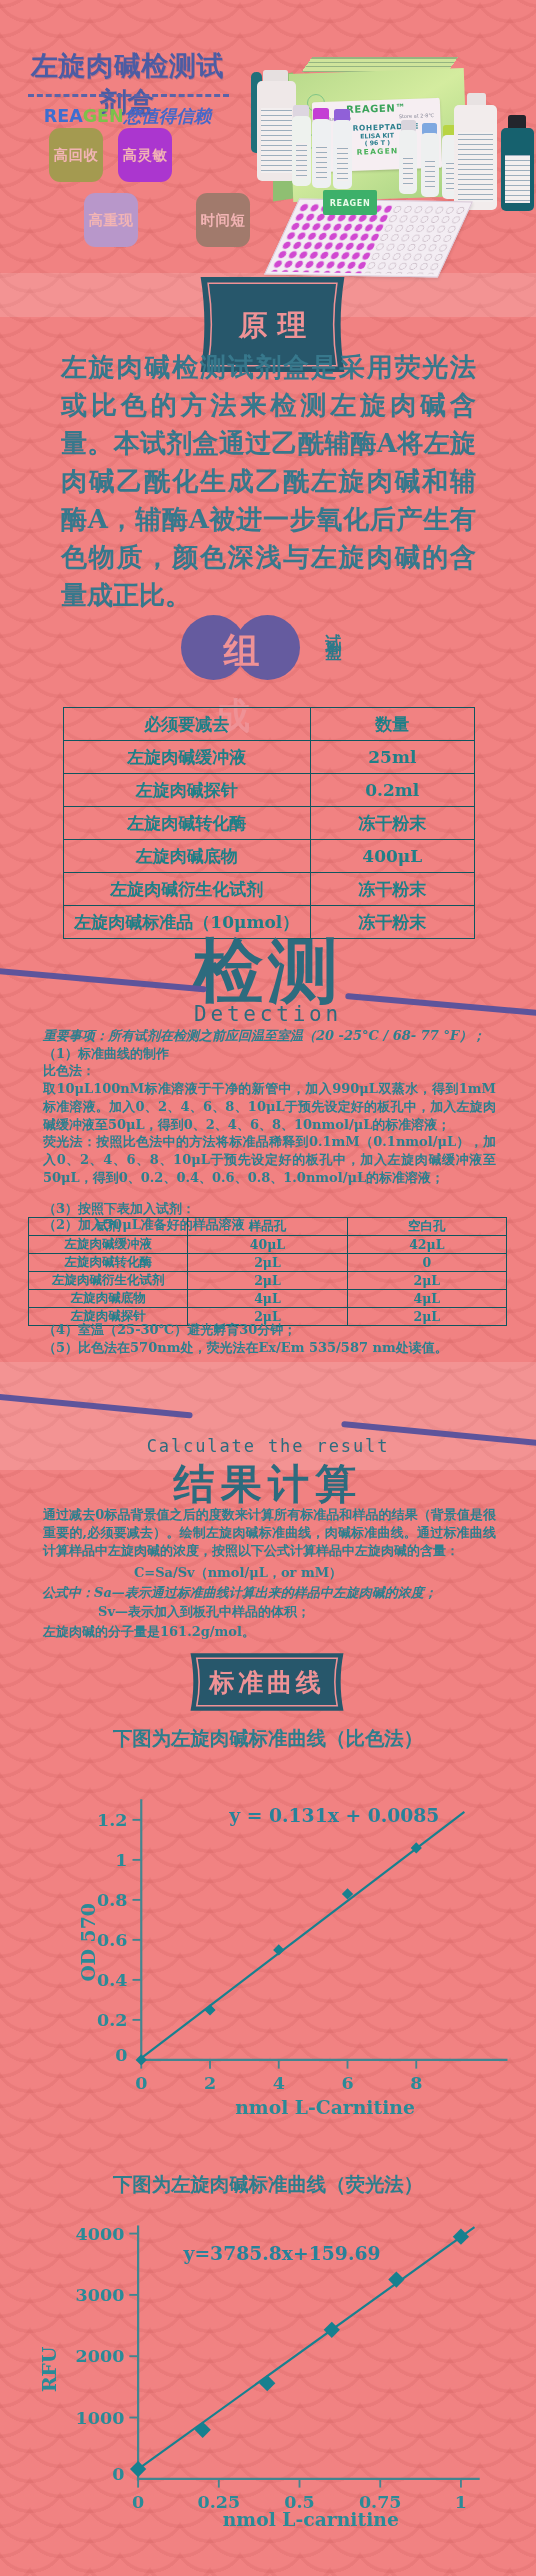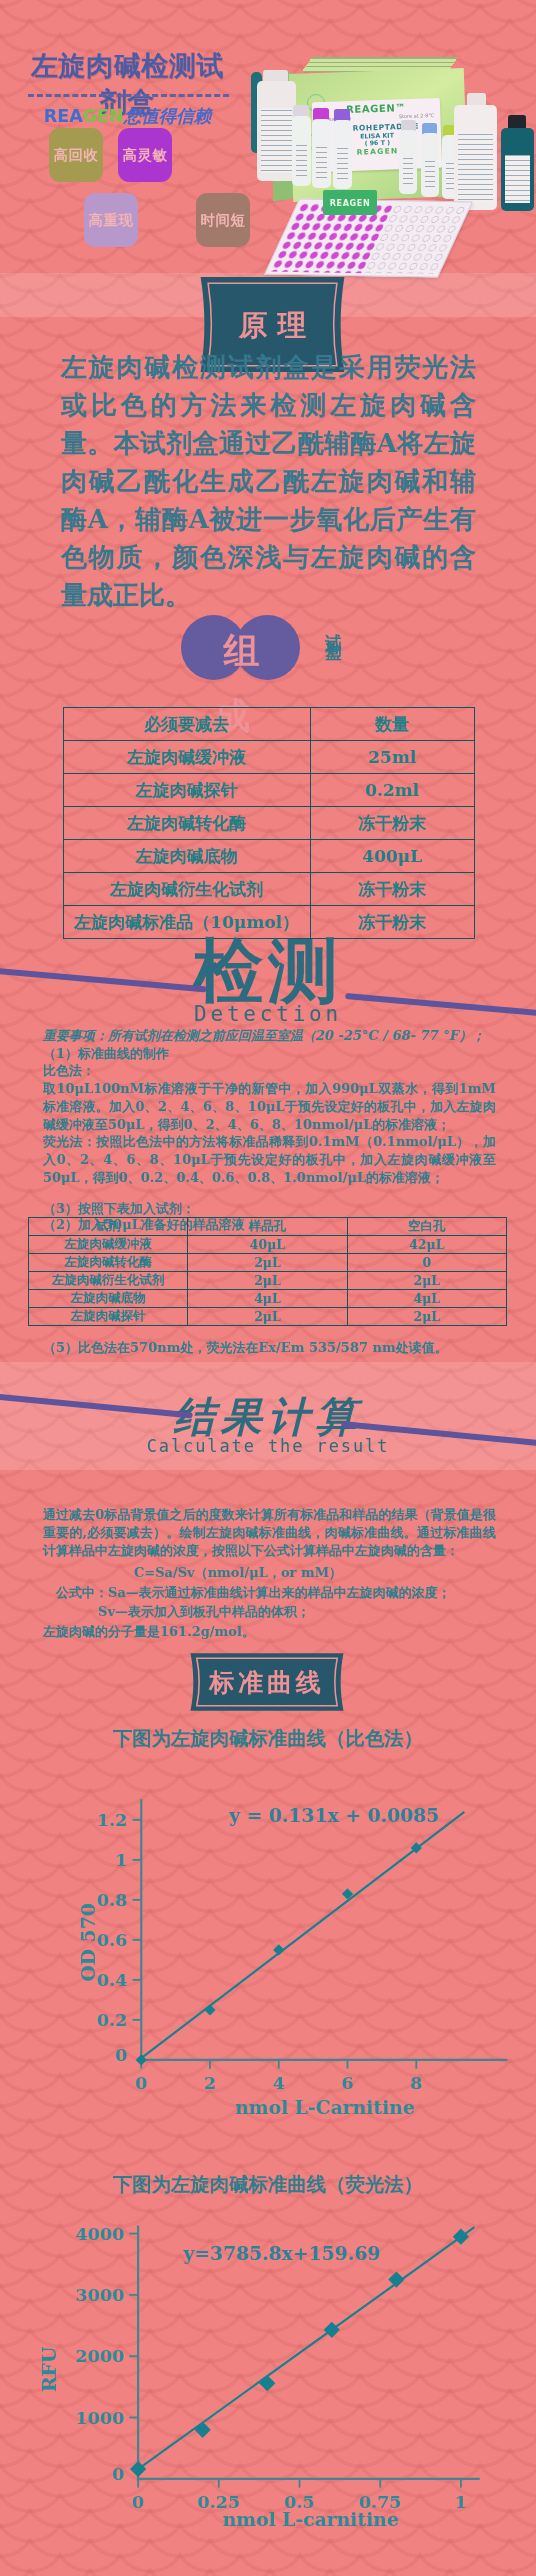--- a/index.html
+++ b/index.html
@@ -260,31 +260,32 @@
           <td>4μL</td>
         </tr>
         <tr>
           <td>左旋肉碱探针</td>
           <td>2μL</td>
           <td>2μL</td>
         </tr>
       </tbody>
     </table>
 
+  <div class="abs btext" style="left:43px;top:1321px;width:453px;">（4）室温（25-30℃）避光孵育30分钟；</div>
   <div class="abs btext" style="left:43px;top:1339px;width:453px;">（5）比色法在570nm处，荧光法在Ex/Em 535/587 nm处读值。</div>
 
   <div class="abs band" style="top:1362px;height:108px;"></div>
-  <div class="abs big-title" style="top:1390px;font-size:41px;letter-spacing:6.3px;font-style:italic;">结果计算</div>
+  <div class="abs big-title" style="top:1457px;font-size:41px;letter-spacing:6.3px;">结果计算</div>
   <div class="abs sub-title" style="top:1436px;font-size:17px;letter-spacing:1.9px;">Calculate the result</div>
   <div class="pline" style="left:-7.5px;top:1403px;width:200px;transform:rotate(5.5deg);"></div>
   <div class="pline" style="left:341px;top:1431px;width:210px;transform:rotate(5.5deg);"></div>
 
   <div class="abs btext just" style="left:43px;top:1506px;width:453px;">通过减去0标品背景值之后的度数来计算所有标准品和样品的结果（背景值是很重要的,必须要减去）。绘制左旋肉碱标准曲线，肉碱标准曲线。通过标准曲线计算样品中左旋肉碱的浓度，按照以下公式计算样品中左旋肉碱的含量：</div>
   <div class="abs btext" style="left:0;top:1564px;width:476px;text-align:center;">C=Sa/Sv（nmol/μL，or mM）</div>
-  <div class="abs btext" style="left:56px;top:1584px;width:453px;">公式中：Sa—表示通过标准曲线计算出来的样品中左旋肉碱的浓度；</div>
+  <div class="abs btext" style="left:42px;top:1584px;width:453px;font-style:italic;">公式中：Sa—表示通过标准曲线计算出来的样品中左旋肉碱的浓度；</div>
   <div class="abs btext" style="left:98px;top:1603px;width:400px;">Sv—表示加入到板孔中样品的体积；</div>
   <div class="abs btext" style="left:43px;top:1623px;width:453px;">左旋肉碱的分子量是161.2g/mol。</div>
 
   <svg class="abs" style="left:188px;top:1653px;" width="158" height="58" viewBox="0 0 252 92">
     <path d="M4,0 H248 C242,30 242,62 248,92 H4 C10,62 10,30 4,0 Z" fill="#27576b"></path>
     <path d="M14,8 H238 C233,33 233,59 238,84 H14 C19,59 19,33 14,8 Z" fill="none" stroke="#ef9296" stroke-width="2.5"></path>
     <text x="126" y="60" text-anchor="middle" fill="#ef9296" style="font:bold 40px 'DejaVu Serif',serif;letter-spacing:6px;">标准曲线</text>
   </svg>
 
   <div class="abs caption" style="top:1725px;">下图为左旋肉碱标准曲线（比色法）</div>

